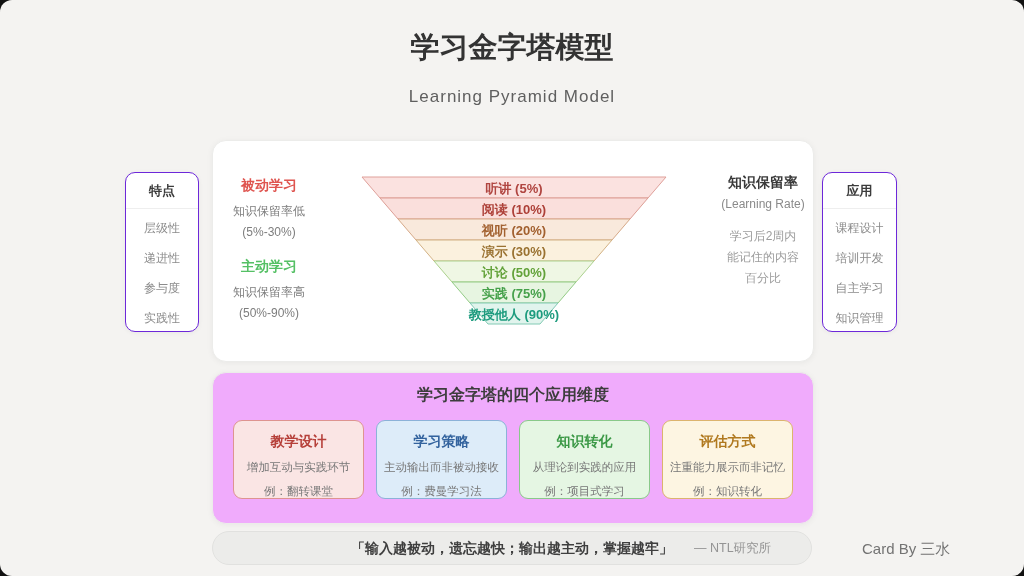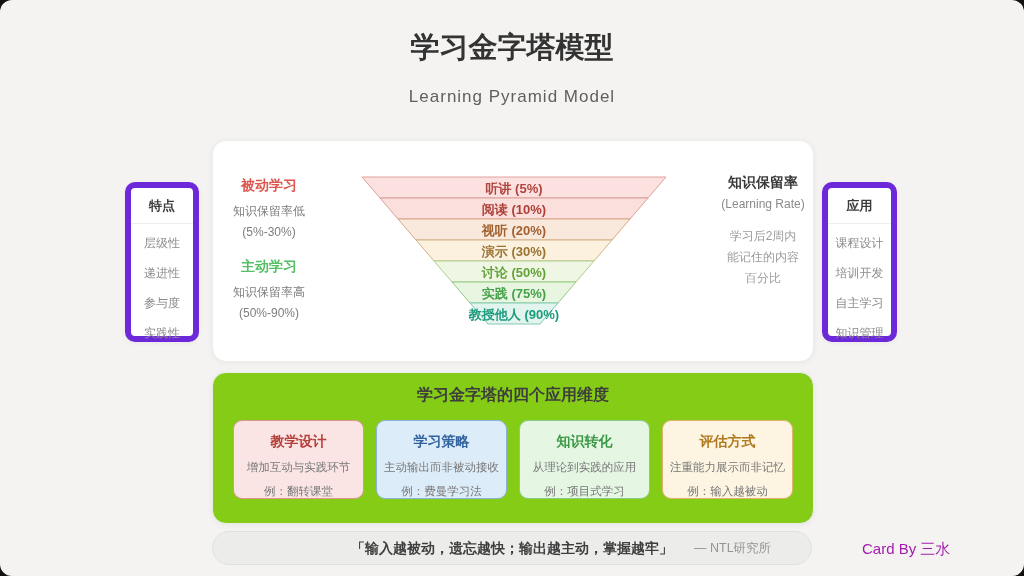--- a/index.html
+++ b/index.html
@@ -6,22 +6,22 @@
   .page{
     position:relative;width:1024px;height:576px;background:#f4f3f1;
     border-radius:12px;overflow:hidden;
     font-family:"Liberation Sans","DejaVu Sans",sans-serif;
   }
   .abs{position:absolute;}
   
   .title{top:28px;left:0;width:100%;text-align:center;font-size:29px;font-weight:700;color:#333;}
   .subtitle{top:87px;left:0;width:100%;text-align:center;font-size:17px;color:#5f5f5f;letter-spacing:1px;}
   
-  .side-card{background:#fff;border:6px solid #6d28d9;border-radius:10px;
-    box-shadow:0 1px 5px rgba(0,0,0,.05);top:182px;height:160px;box-sizing:border-box;}
+  .side-card{background:#fff;border:1px solid #6d28d9;border-radius:10px;
+    box-shadow:0 1px 5px rgba(0,0,0,.05);top:172px;height:160px;box-sizing:border-box;}
   .side-card.left{left:125px;width:74px;}
   .side-card.right{left:822px;width:75px;}
   .side-head{height:35px;line-height:35px;text-align:center;font-size:13px;font-weight:700;color:#3c3c3c;border-bottom:1px solid #eee;}
   .side-item{height:30px;line-height:30px;text-align:center;font-size:12px;color:#8b8b8b;}
   .side-list{padding-top:4px;}
   
   .main-card{left:212px;top:140px;width:600px;height:220px;background:#fff;
     border:1px solid #ececea;border-radius:14px;box-shadow:0 1px 6px rgba(0,0,0,.05);}
   .anno{width:112px;text-align:center;}
   .anno-title{font-size:14px;font-weight:700;margin-bottom:6px;white-space:nowrap;}
@@ -29,34 +29,34 @@
   .anno.passive{left:0px;top:36px;}
   .anno.active{left:0px;top:117px;}
   .anno.retention{left:488px;top:33px;width:124px;}
   .ret-title{font-size:14px;font-weight:700;color:#3a3a3a;margin-bottom:5px;white-space:nowrap;}
   .ret-sub{font-size:12px;color:#8a8a8a;margin-bottom:15px;white-space:nowrap;}
   .ret-line{font-size:12px;color:#9c9c9c;line-height:21px;white-space:nowrap;}
   #pyramid{left:141px;top:35px;}
   #pyramid text{font:700 13px "Liberation Sans","DejaVu Sans",sans-serif;text-anchor:middle;}
   #pyramid polygon{stroke-width:1;}
   
-  .dims-card{left:212px;top:372px;width:600px;height:150px;background:#84cc16;
+  .dims-card{left:212px;top:372px;width:600px;height:150px;background:#f0abfc;
     border:1px solid #ececea;border-radius:14px;box-shadow:0 1px 6px rgba(0,0,0,.05);}
   .dims-title{top:12px;left:0;width:100%;text-align:center;font-size:16px;font-weight:700;color:#3d3d3d;}
   .dims-row{top:47px;left:20px;width:560px;display:flex;gap:12px;}
   .dim-box{flex:1;height:79px;border:1px solid;border-radius:9px;box-sizing:border-box;text-align:center;}
   .dim-title{font-size:14px;font-weight:700;margin-top:12px;white-space:nowrap;}
   .dim-line{font-size:11.5px;color:#777;margin-top:9px;white-space:nowrap;}
   
   .quote-pill{left:212px;top:531px;width:600px;height:34px;background:#ececea;
     border:1px solid #e1e1df;border-radius:17px;box-sizing:border-box;}
   .quote-text{position:absolute;left:0;width:100%;text-align:center;line-height:32px;
     font-size:14px;font-weight:700;color:#3f3f3f;white-space:nowrap;}
   .quote-attr{position:absolute;left:481px;line-height:32px;font-size:12.5px;color:#949494;white-space:nowrap;}
-  .credit{left:862px;top:540px;font-size:15px;color:#a21caf;white-space:nowrap;text-align:right;}
+  .credit{left:862px;top:540px;font-size:15px;color:#737373;white-space:nowrap;text-align:right;}
 </style>
 </head>
 <body>
 
 <div class="page">
 
   <div class="abs title">学习金字塔模型</div>
   <div class="abs subtitle">Learning Pyramid Model</div>
 
   <div class="abs side-card left">
@@ -151,21 +151,21 @@
 
       <div class="dim-box" style="background: rgb(229, 246, 227); border-color: rgb(137, 201, 138);">
         <div class="dim-title" style="color: rgb(58, 152, 69);">知识转化</div>
         <div class="dim-line">从理论到实践的应用</div>
         <div class="dim-line">例：项目式学习</div>
       </div>
 
       <div class="dim-box" style="background: rgb(253, 245, 226); border-color: rgb(220, 180, 110);">
         <div class="dim-title" style="color: rgb(176, 121, 31);">评估方式</div>
         <div class="dim-line">注重能力展示而非记忆</div>
-        <div class="dim-line">例：输入越被动</div>
+        <div class="dim-line">例：知识转化</div>
       </div>
 
     </div>
   </div>
 
   <div class="abs quote-pill">
     <div class="quote-text">「输入越被动，遗忘越快；输出越主动，掌握越牢」</div>
     <div class="quote-attr">— NTL研究所</div>
   </div>
 

